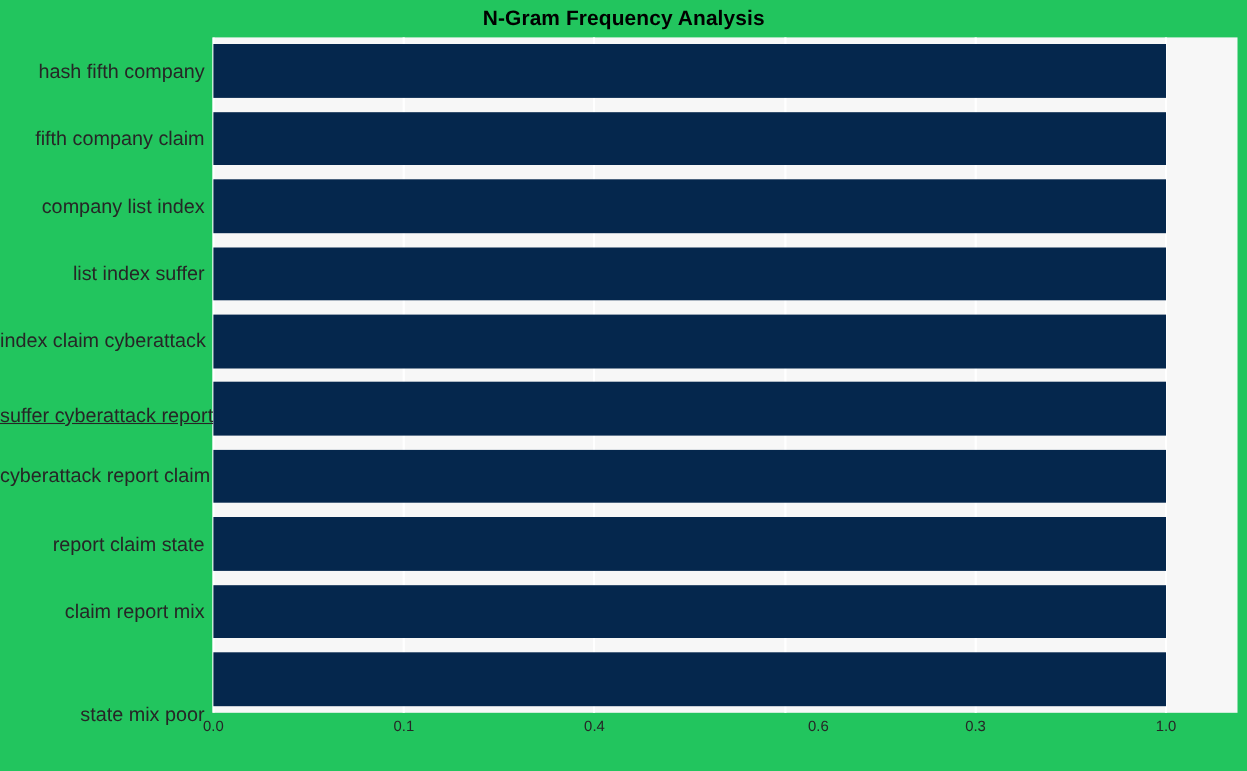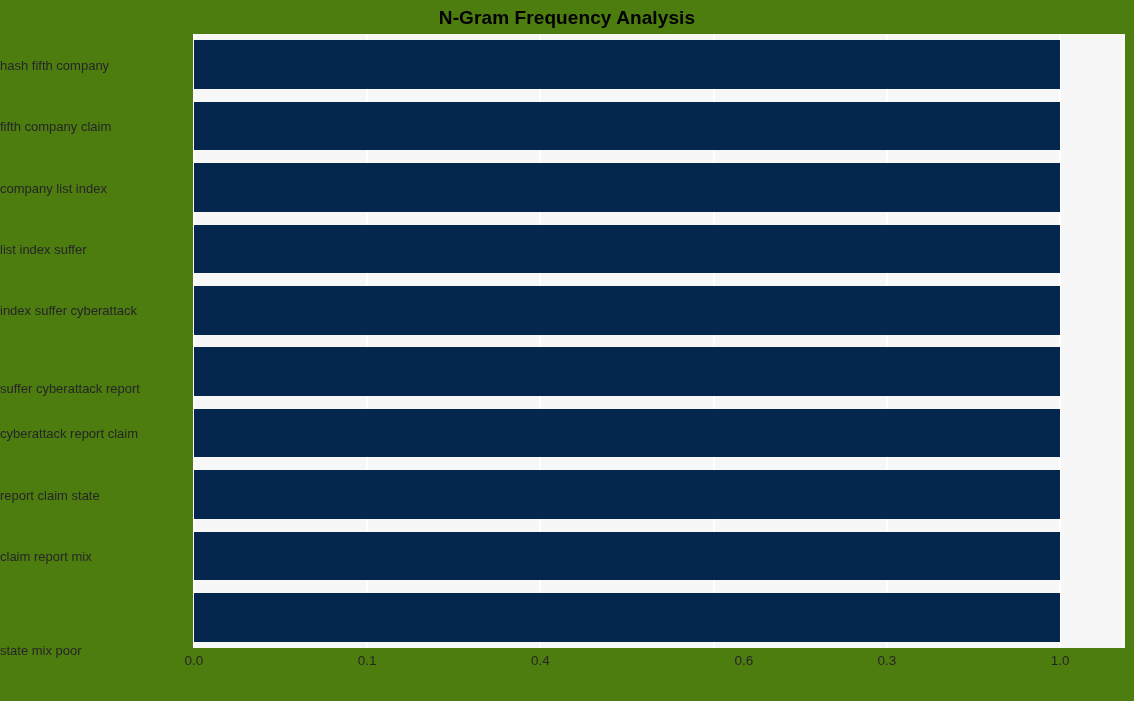--- a/index.html
+++ b/index.html
@@ -13,21 +13,21 @@
     font-family: "Liberation Sans", sans-serif;
     overflow: hidden;
     position: relative;
   }
 
   #figure {
     position: absolute;
     left: 0; top: 0;
     width: 1134px;
     height: 701px;
-    background: #4d7c0f;
+    background: #22c55e;
   }
 
   
   #chart-title {
     position: absolute;
     left: 0;
     top: 7px;
     width: 1134px;
     text-align: center;
     font-size: 19px;
@@ -73,21 +73,22 @@
     position: absolute;
     left: 0;
     top: 34px;
     width: 186px;
     height: 614px;
   }
   .y-tick-label {
     position: absolute;
     right: 0;
     width: 186px;
-    font-size: 13px;
+    text-align: right;
+    font-size: 18px;
     color: #262626;
     white-space: nowrap;
     transform: translateY(-50%);
   }
 
   
   #x-labels {
     position: absolute;
     left: 194px;
     top: 648px;
@@ -141,22 +142,22 @@
         <div class="bar" title="claim state mix: 1" style="top: 497.647px; height: 48.506px; width: 866.047px; background: rgb(5, 39, 77);"></div>
         <div class="bar" title="state mix poor: 1" style="top: 559.047px; height: 48.506px; width: 866.047px; background: rgb(5, 39, 77);"></div>
       </div>
   </div>
 
   <div id="y-labels">
       <div class="y-tick-label" style="top: 30.7px;">hash fifth company</div>
       <div class="y-tick-label" style="top: 92.1px;">fifth company claim</div>
       <div class="y-tick-label" style="top: 153.5px; padding-left: 48px;">company list index</div>
       <div class="y-tick-label" style="top: 214.9px;">list index suffer</div>
-      <div class="y-tick-label" style="top: 276.3px;">index suffer cyberattack</div>
-      <div class="y-tick-label" style="top: 354px;">suffer cyberattack report</div>
+      <div class="y-tick-label" style="top: 276.3px;">index claim cyberattack</div>
+      <div class="y-tick-label" style="top: 344px; text-decoration: underline;">suffer cyberattack report</div>
       <div class="y-tick-label" style="top: 399.1px;">cyberattack report claim</div>
       <div class="y-tick-label" style="top: 460.5px;">report claim state</div>
       <div class="y-tick-label" style="top: 521.9px;">claim report mix</div>
       <div class="y-tick-label" style="top: 616px;">state mix poor</div>
     </div>
 
   <div id="x-labels">
       <div class="x-tick-label" style="left: 0px;">0.0</div>
       <div class="x-tick-label" style="left: 173.209px;">0.1</div>
       <div class="x-tick-label" style="left: 346.419px;">0.4</div>

